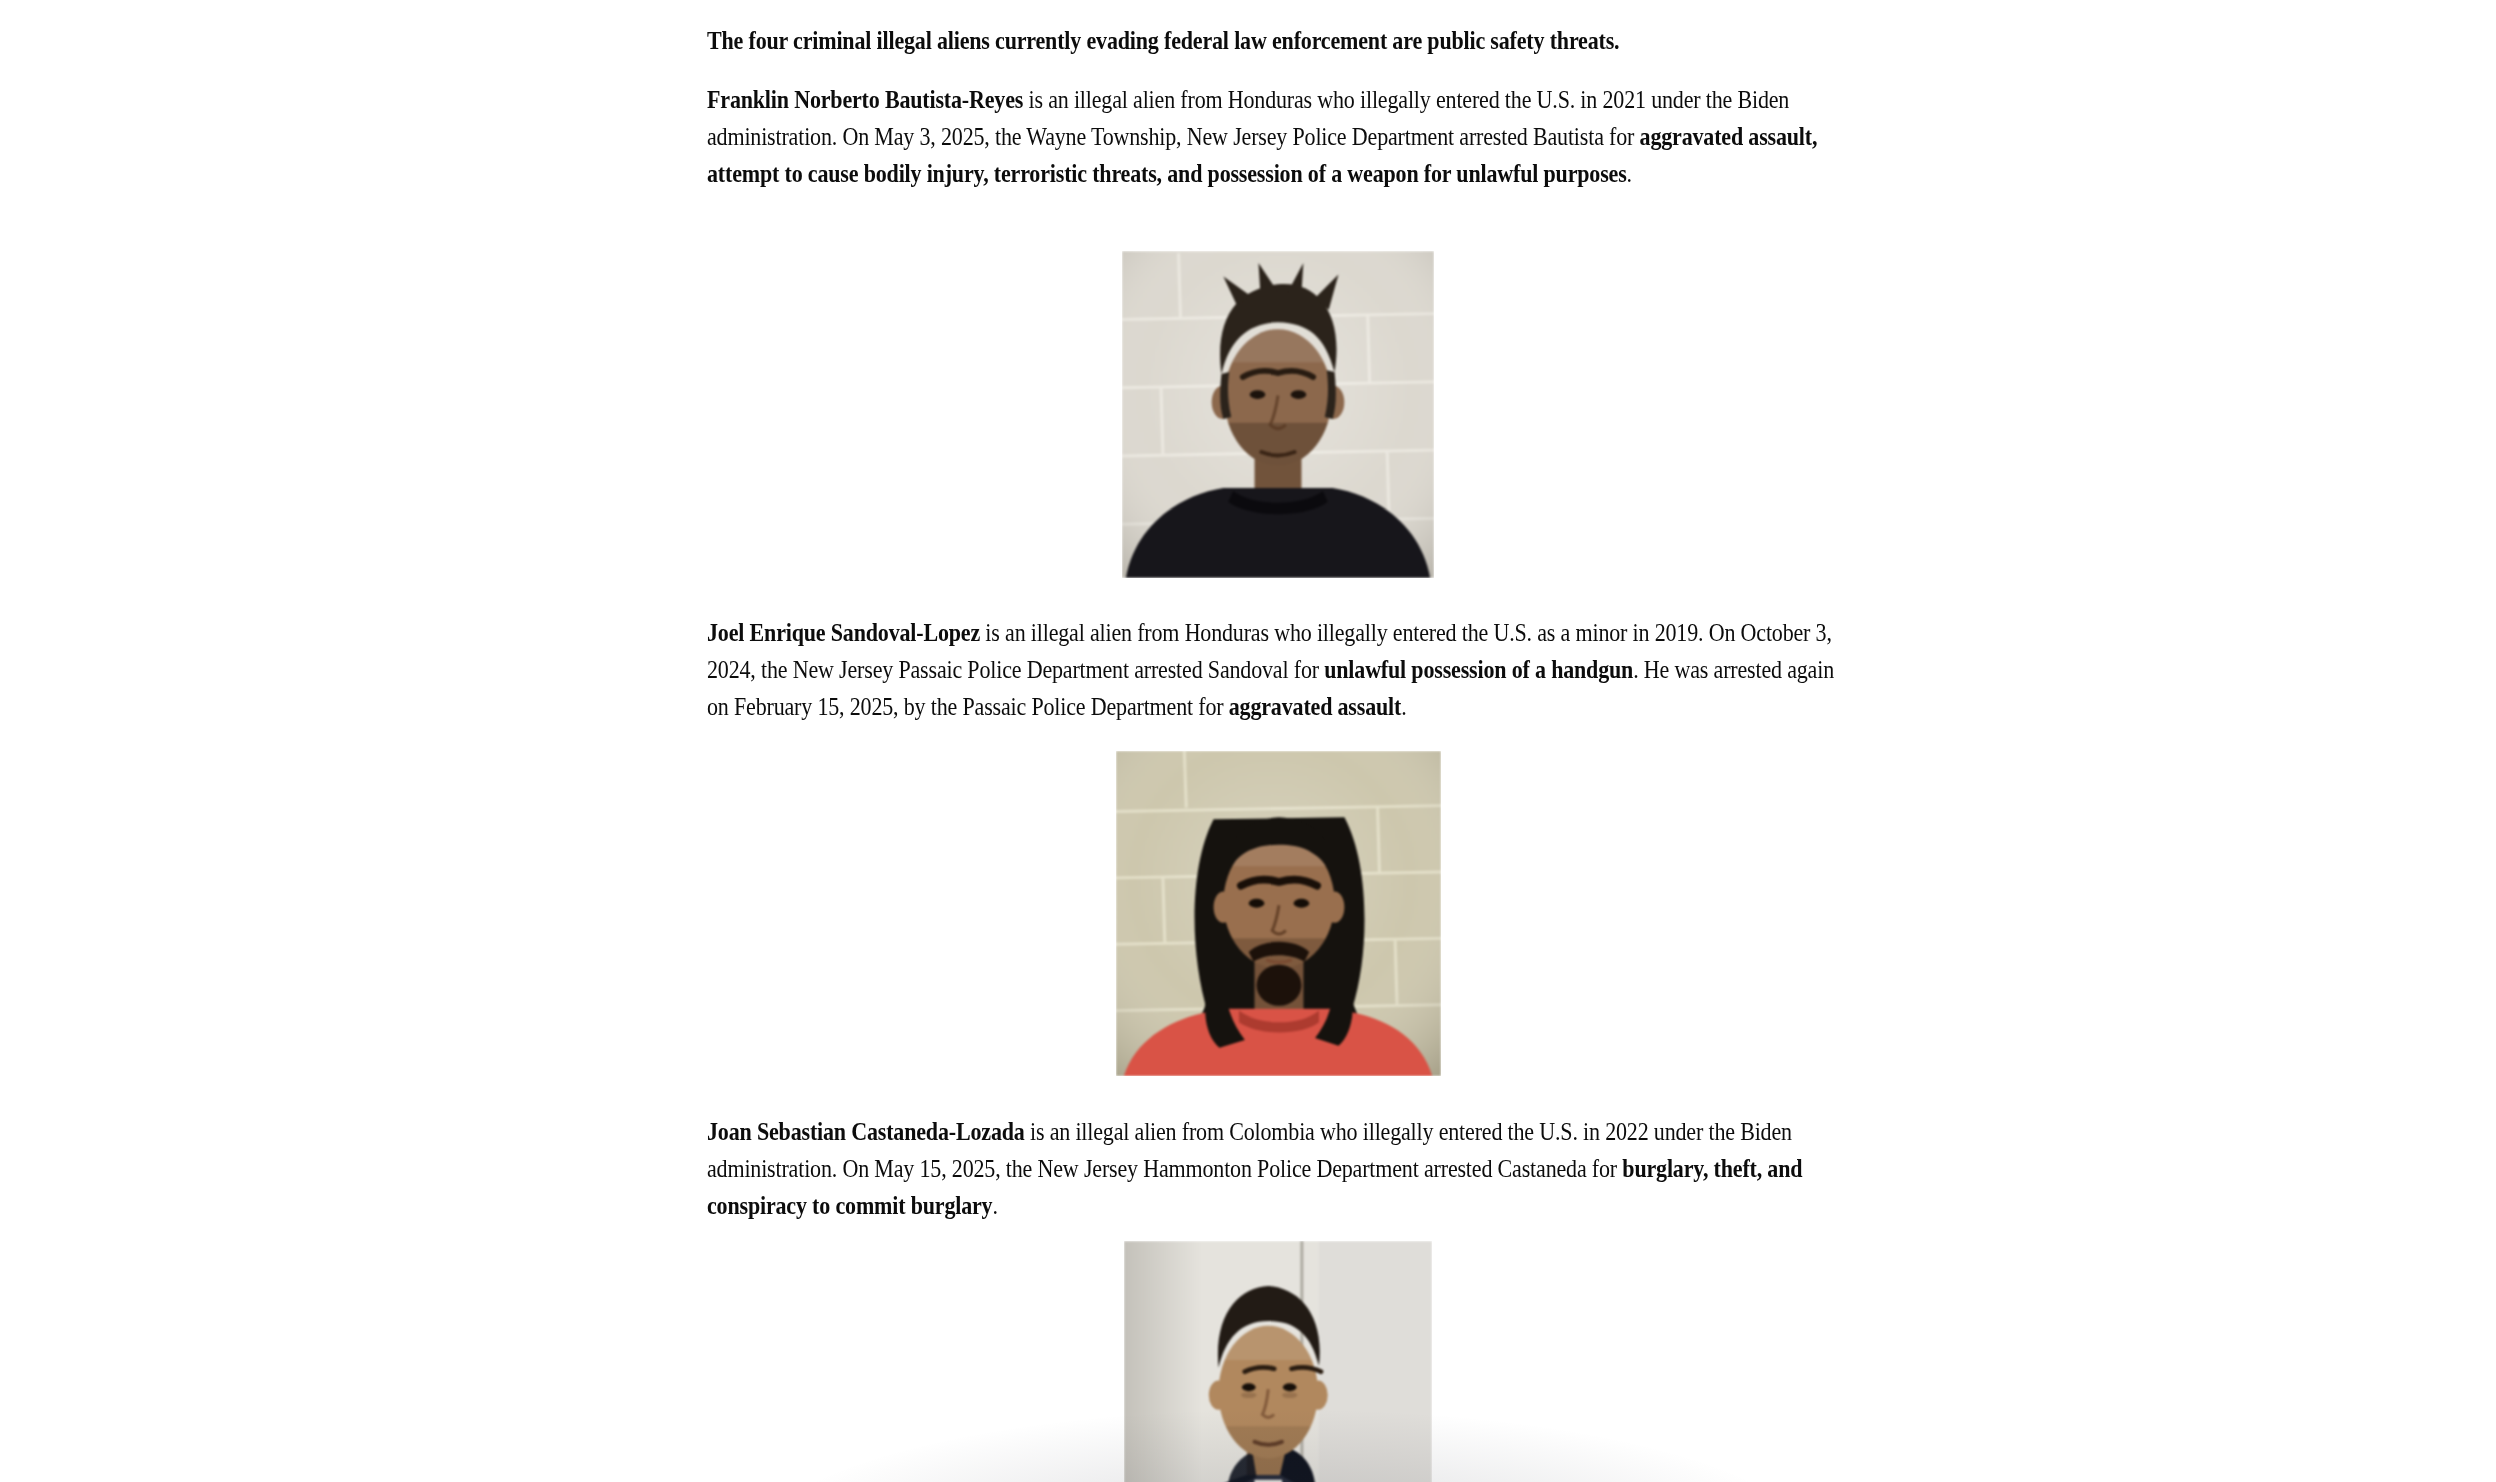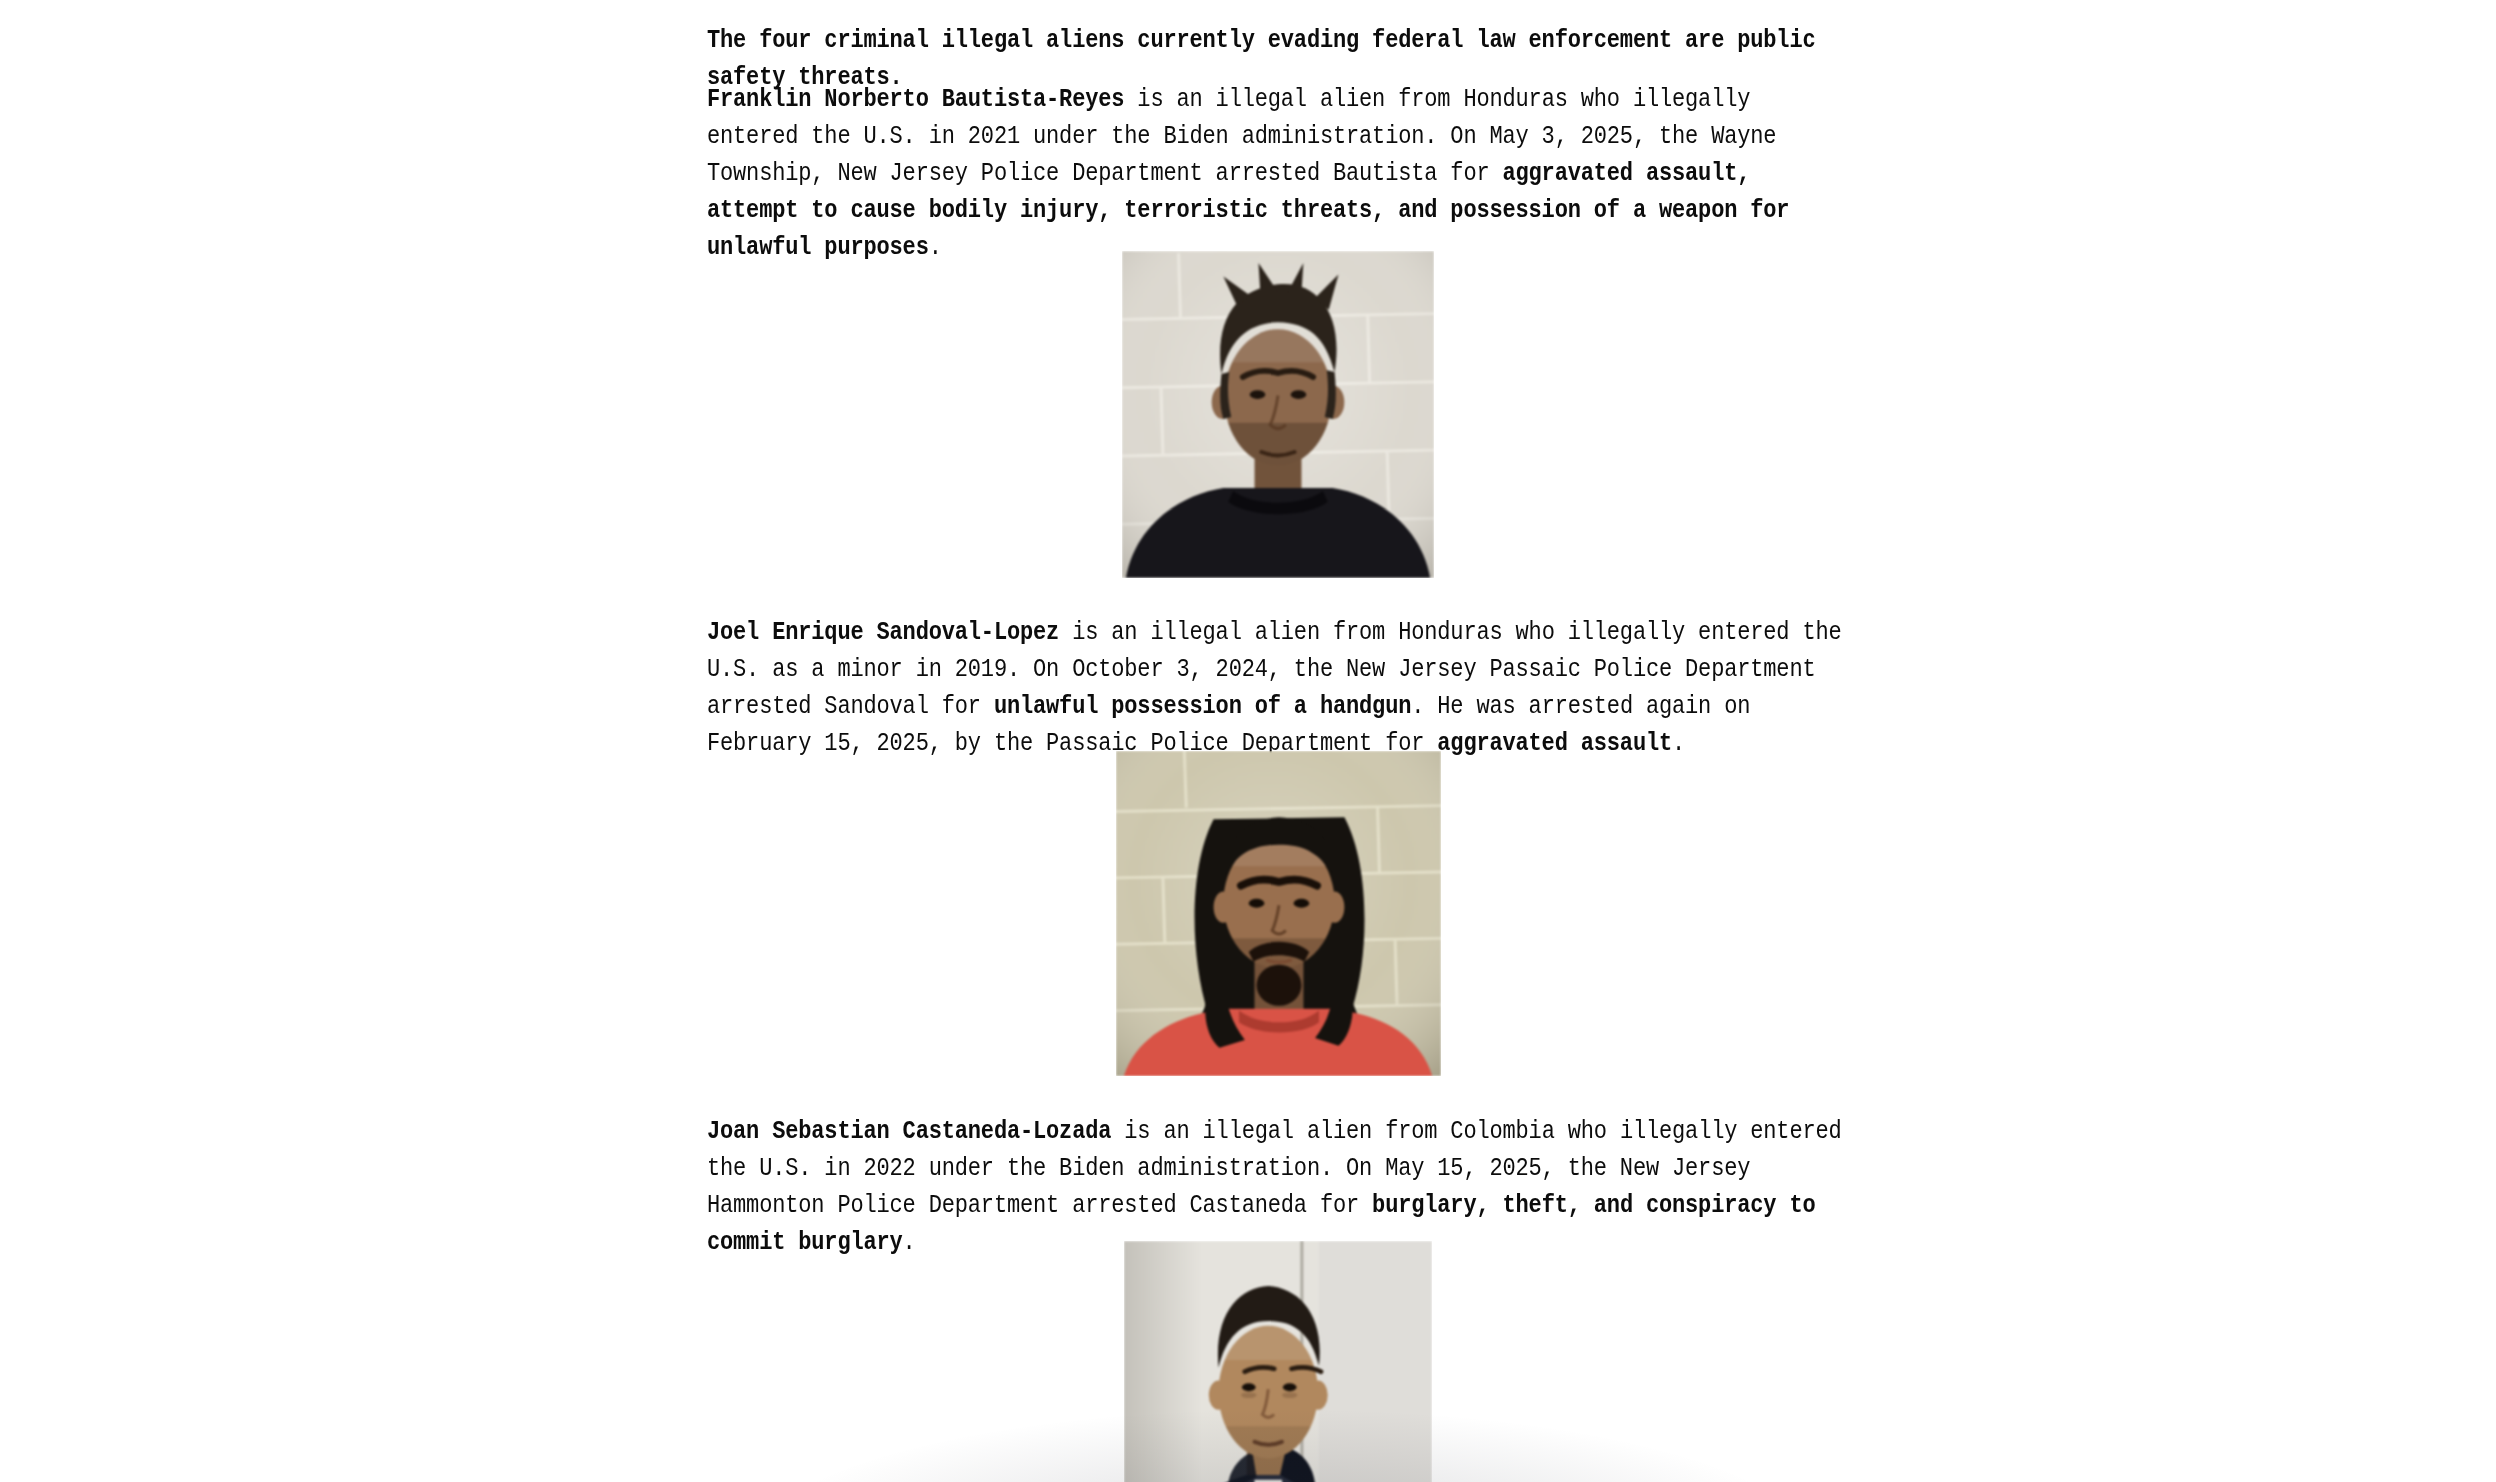--- a/index.html
+++ b/index.html
@@ -1,17 +1,17 @@
 <!DOCTYPE html>
 <html><head>
 <meta charset="utf-8">
 <style>
   html,body{margin:0;padding:0;background:#ffffff;}
   .canvas{position:relative;width:2497px;height:1482px;background:#ffffff;overflow:hidden;
-          font-family:Liberation Mono, monospace;color:#0c0c0c;}
+          font-family:Liberation Serif, serif;color:#0c0c0c;}
   .content{position:absolute;left:707px;top:0;width:1143px;height:1482px;}
   .para{position:absolute;left:0;width:1297px;margin:0;font-size:25px;line-height:37px;
         letter-spacing:-0.2px;color:#0c0c0c;transform:scaleX(0.881);transform-origin:0 0;
         font-weight:400;}
   .para strong{font-weight:700;}
   #intro-para{top:21.5px;}
   #para-bautista{top:81px;}
   #para-sandoval{top:614px;}
   #para-castaneda{top:1113px;}
   figure.mugshot{position:absolute;margin:0;overflow:hidden;}

